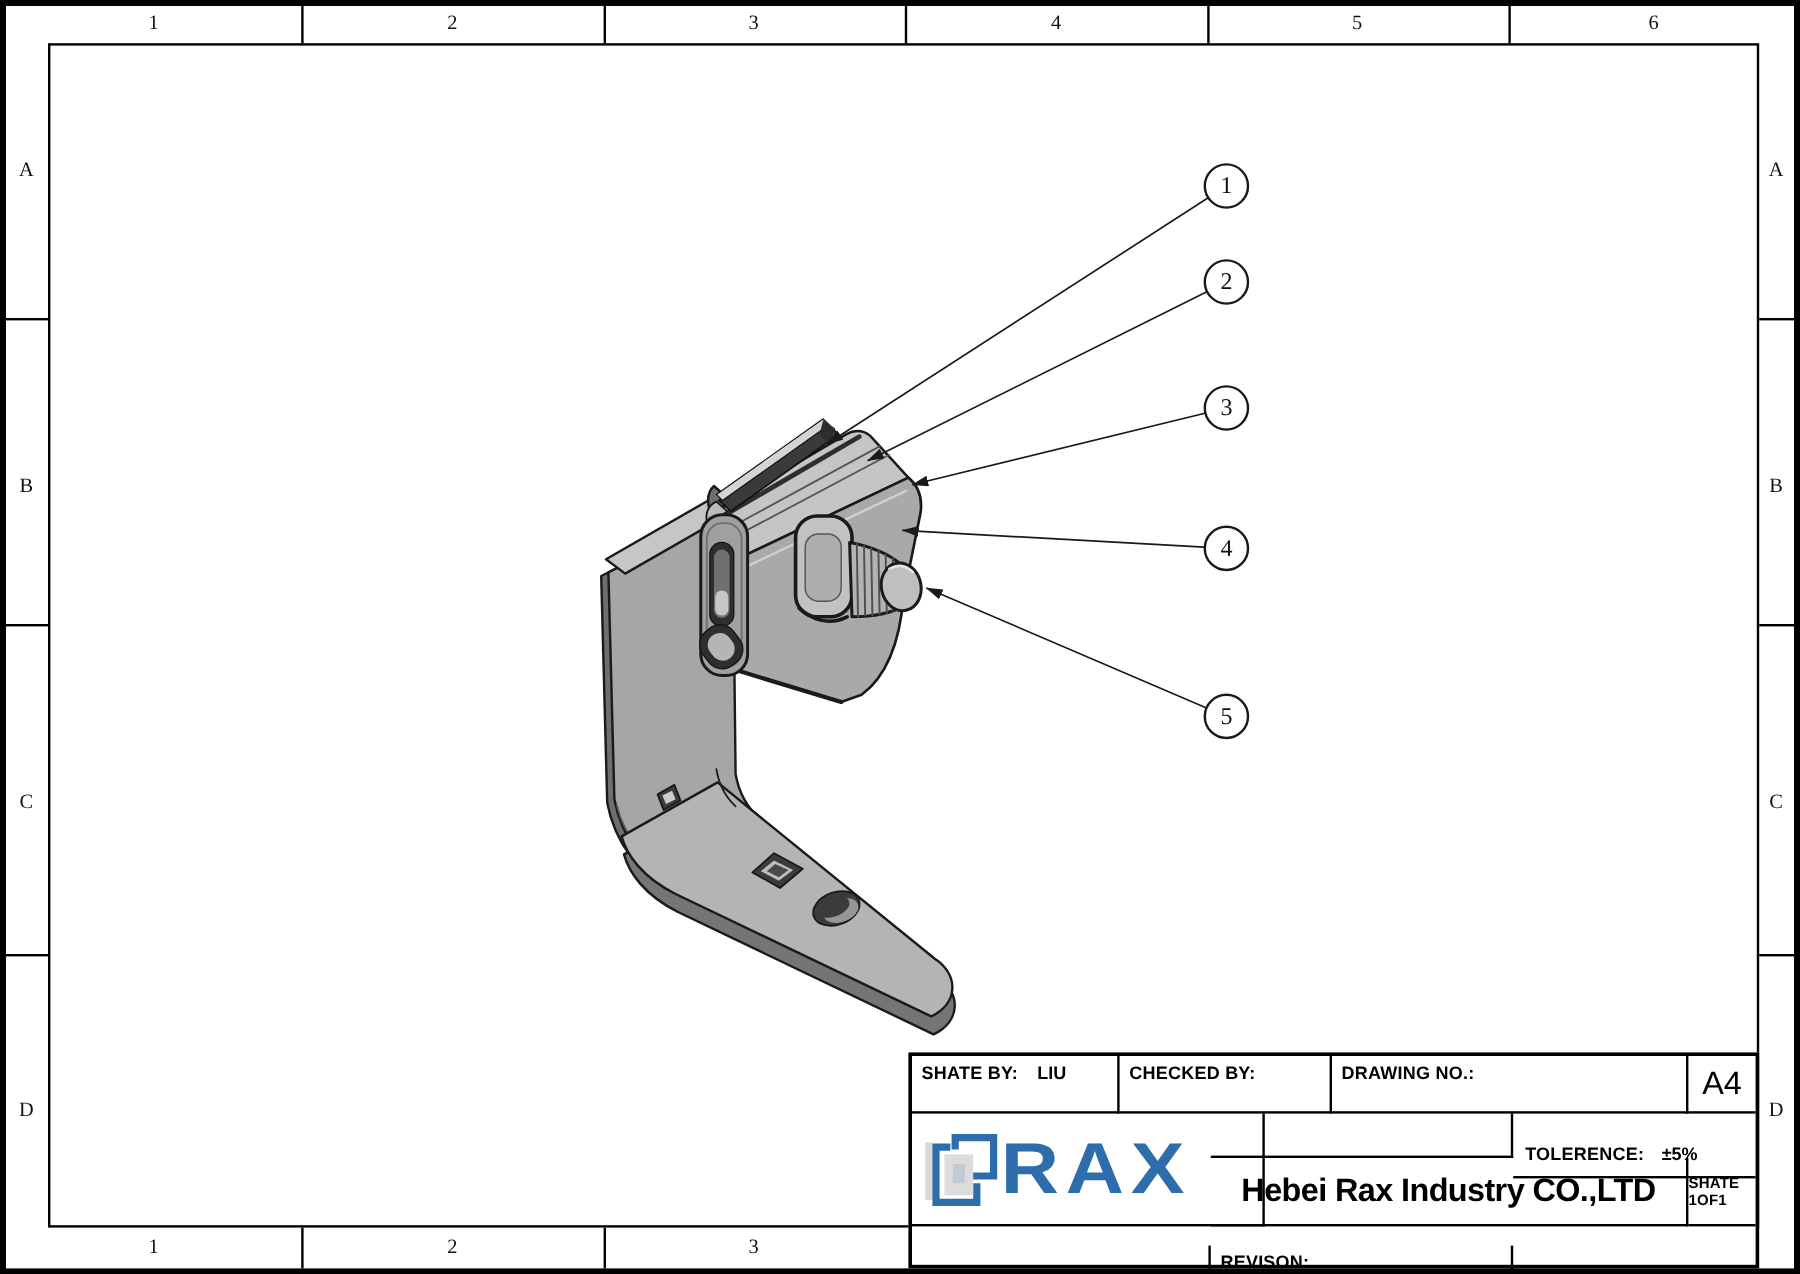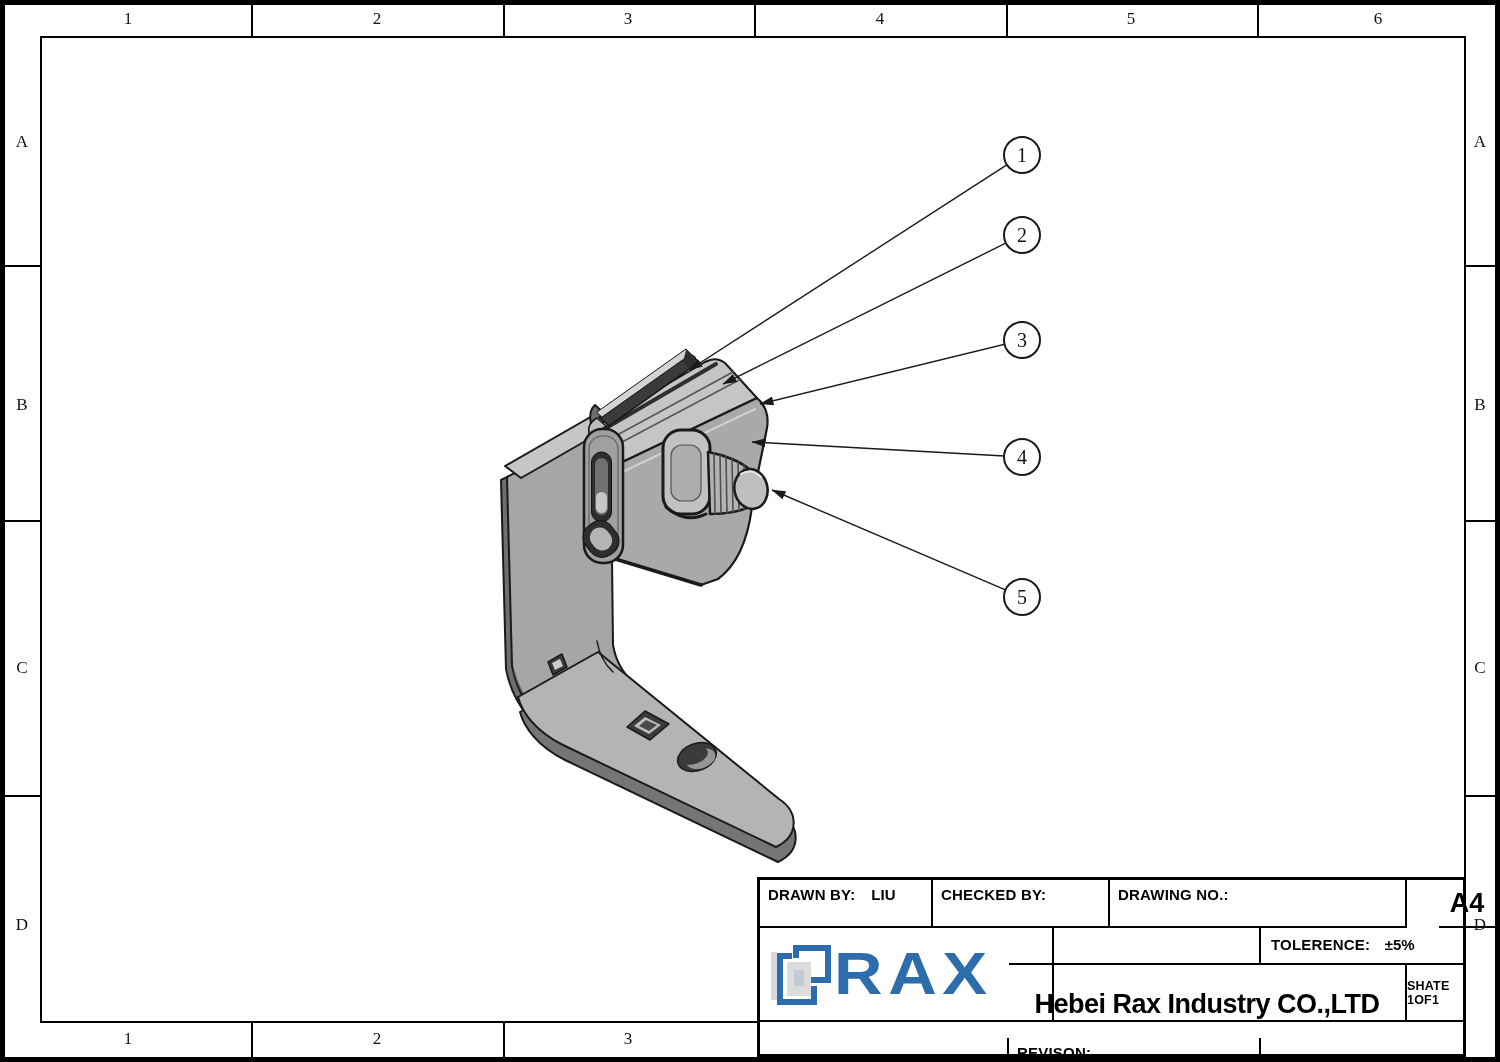--- a/index.html
+++ b/index.html
@@ -33,22 +33,22 @@
   
   #title-block{
     left:757px;top:877px;width:709px;height:180px;background:#fff;
     border:3px solid #000;box-sizing:border-box;
   }
   .tb-cell{position:absolute;box-sizing:border-box;border-right:2px solid #000;border-bottom:2px solid #000;}
   .tb-label{font-weight:bold;font-size:15px;color:#000;letter-spacing:.2px;}
   .tb-pad{padding:6px 8px;}
   .no-r{border-right:none;}
   .no-b{border-bottom:none;margin-top:16px;}
-  #cell-a4{display:flex;align-items:center;justify-content:center;font-size:27px;font-weight:700;margin-left:32px;}
-  #cell-company{display:flex;align-items:flex-end;justify-content:center;
+  #cell-a4{display:flex;align-items:center;justify-content:center;font-size:27px;font-weight:400;}
+  #cell-company{display:flex;align-items:center;justify-content:center;
     font-weight:bold;font-size:27px;letter-spacing:-0.5px;white-space:nowrap;}
   #cell-sheet{display:flex;align-items:center;justify-content:center;
     font-weight:bold;font-size:12.5px;letter-spacing:.2px;}
   #logo-text{
     position:absolute;left:74px;top:14px;font-size:60px;font-weight:900;line-height:64px;
     letter-spacing:5px;transform:scaleX(1.12);transform-origin:left center;
   }
   .tb-value{margin-left:16px;font-weight:bold;font-size:15px;text-align:right;}
 </style>
 </head>
@@ -193,21 +193,21 @@
 <span class="abs grid-label-side" style="left:22px;top:925px">D</span>
 
 <span class="abs grid-label-side" style="left:1480px;top:142px">A</span>
 <span class="abs grid-label-side" style="left:1480px;top:405px">B</span>
 <span class="abs grid-label-side" style="left:1480px;top:668px">C</span>
 <span class="abs grid-label-side" style="left:1480px;top:925px">D</span>
 
 <div class="abs" id="title-block">
 
   <div class="tb-cell tb-pad" style="left:0;top:0;width:173px;height:48px">
-    <span class="tb-label">DRAWN BY:</span><span class="tb-value">LIU</span>
+    <span class="tb-label">SHATE BY:</span><span class="tb-value">LIU</span>
   </div>
   <div class="tb-cell tb-pad" style="left:350px;top:0;width:297px;height:48px">
     <span class="tb-label">DRAWING NO.:</span>
   </div>
   <div class="tb-cell tb-pad" style="left:173px;top:0;width:177px;height:48px">
     <span class="tb-label">CHECKED BY:</span>
   </div>
   <div class="tb-cell no-r" id="cell-a4" style="left:647px;top:0;width:56px;height:48px">
     <span>A4</span>
   </div>
@@ -217,21 +217,21 @@
       <rect x="1" y="8" width="6" height="48" fill="#d9d9d9"></rect>
       <path d="M40,36 H58 V4 H26 V14" fill="none" stroke="#2d6dab" stroke-width="6"></path>
       <path d="M22,12 H10 V58 H44 V42" fill="none" stroke="#2d6dab" stroke-width="6"></path>
       <rect x="17" y="18" width="24" height="34" fill="#dcdcdc"></rect>
       <rect x="24" y="26" width="10" height="16" fill="#2d6dab" opacity="0.15"></rect>
     </svg>
     <span id="logo-text" style="color:#2d6dab">RAX</span>
   </div>
 
   <div class="tb-cell" style="left:249px;top:48px;width:252px;height:37px"></div>
-  <div class="tb-cell no-r" style="left:501px;top:48px;width:202px;height:37px;padding:8px 10px">
+  <div class="tb-cell no-r" style="left:501px;top:48px;width:202px;height:37px;padding:26px 10px">
     <span class="tb-label">TOLERENCE:</span>
     <span class="tb-value" style="margin-left:10px">±5%</span>
   </div>
 
   <div class="tb-cell" id="cell-company" style="left:249px;top:85px;width:398px;height:57px">
     <span>Hebei Rax Industry CO.,LTD</span>
   </div>
   <div class="tb-cell no-r" id="cell-sheet" style="left:647px;top:85px;width:56px;height:57px">
     <span>SHATE 1OF1</span>
   </div>

